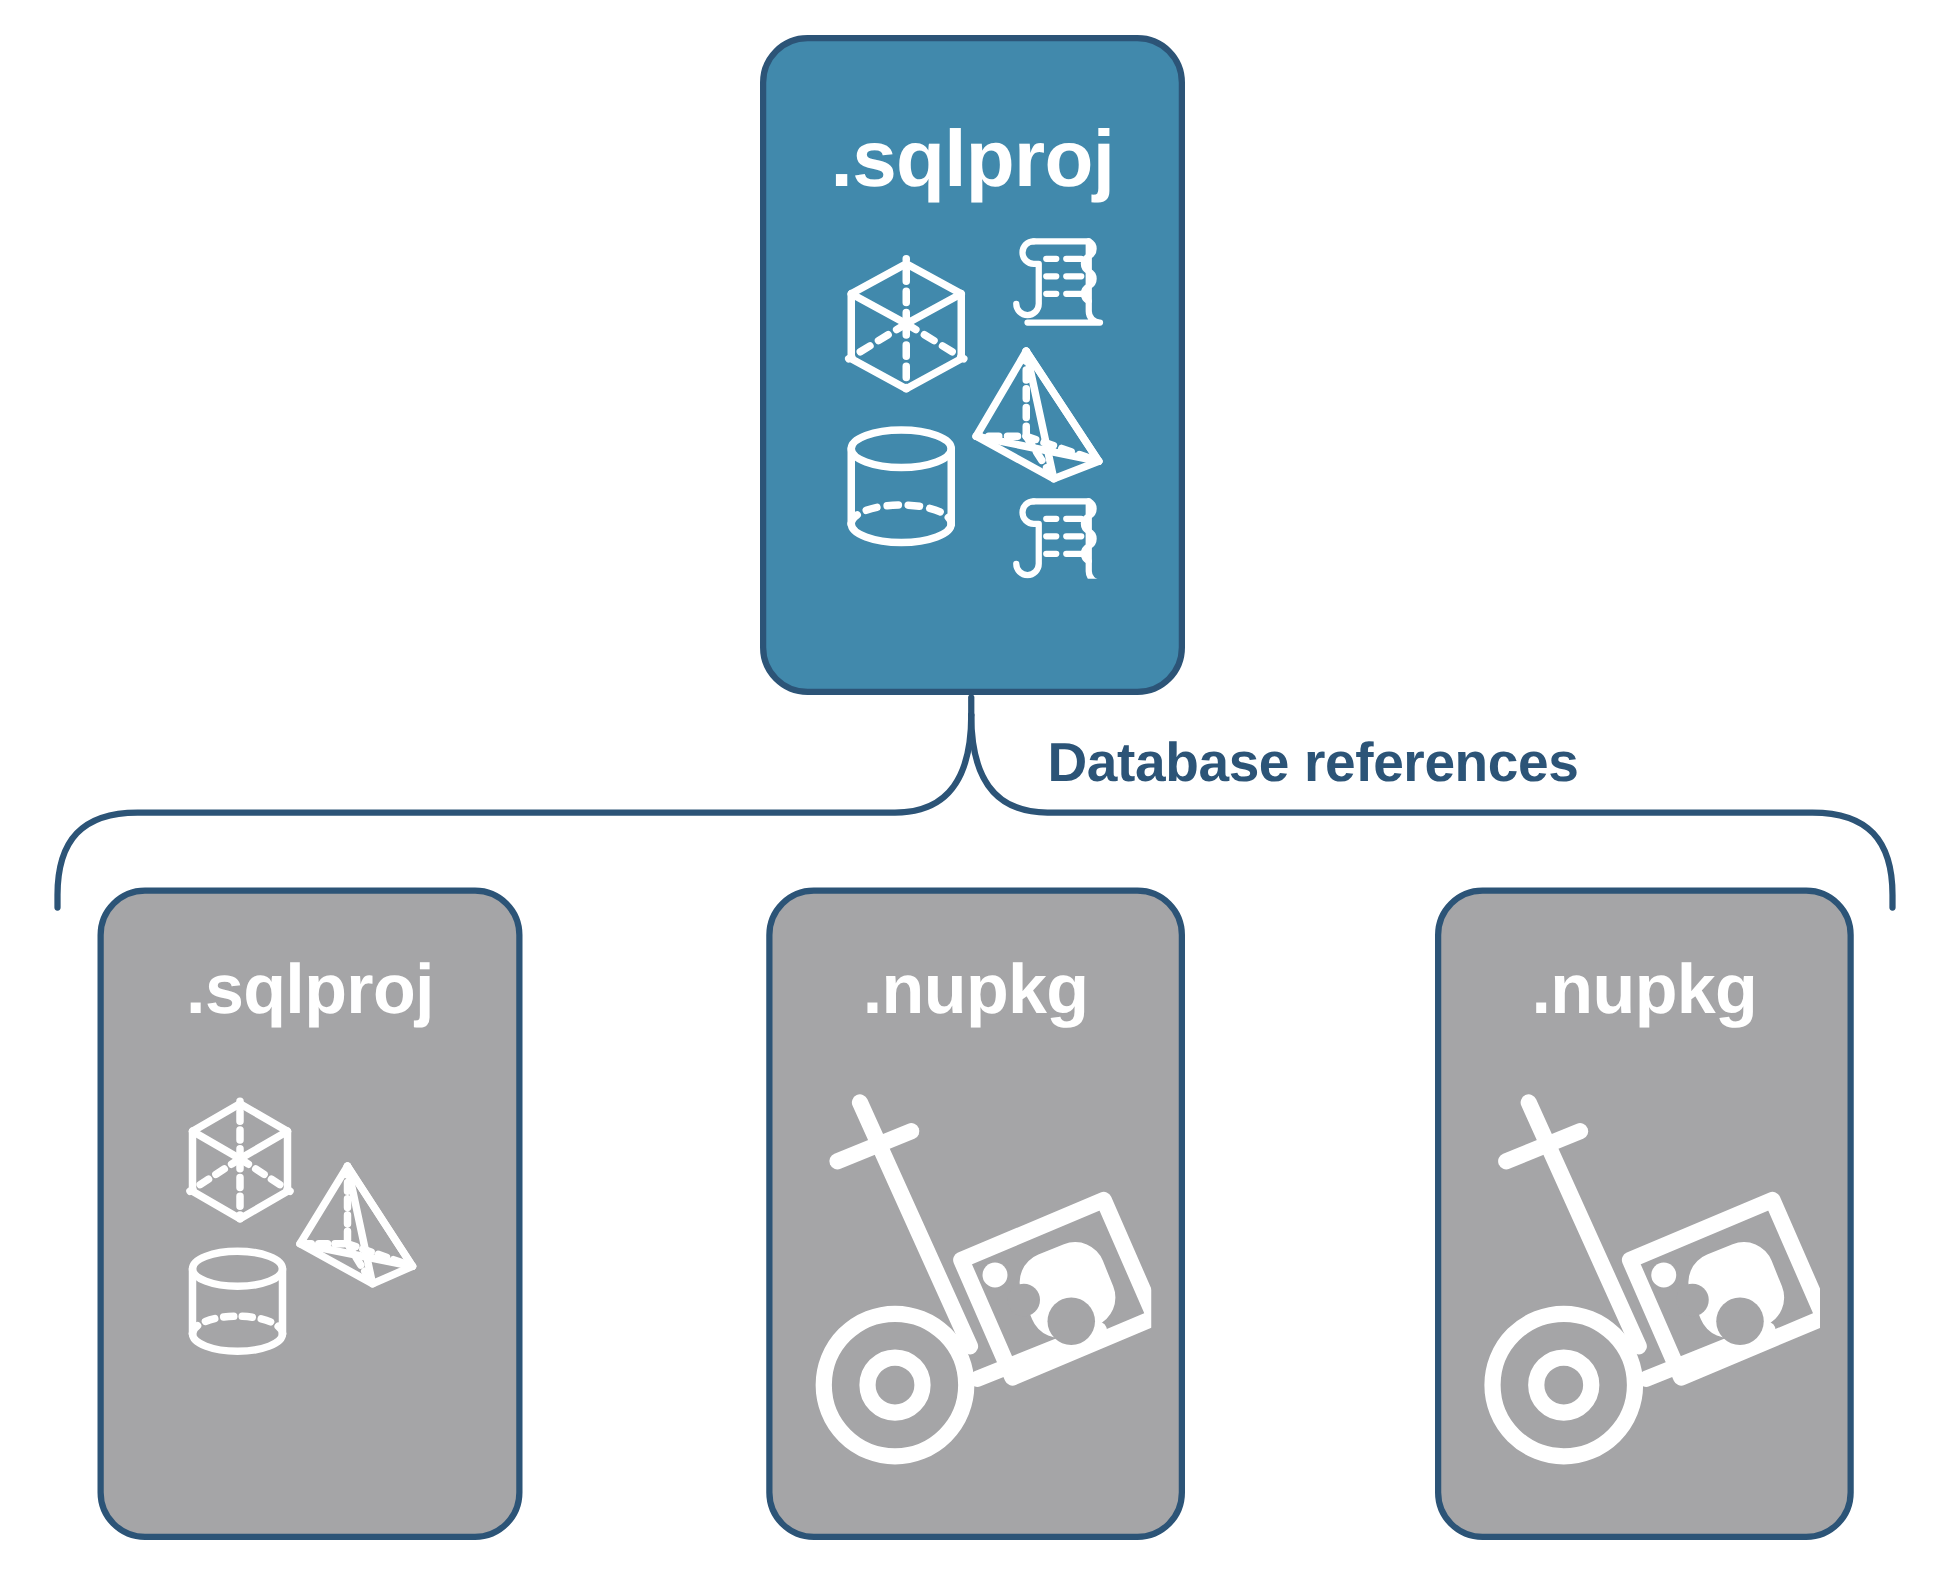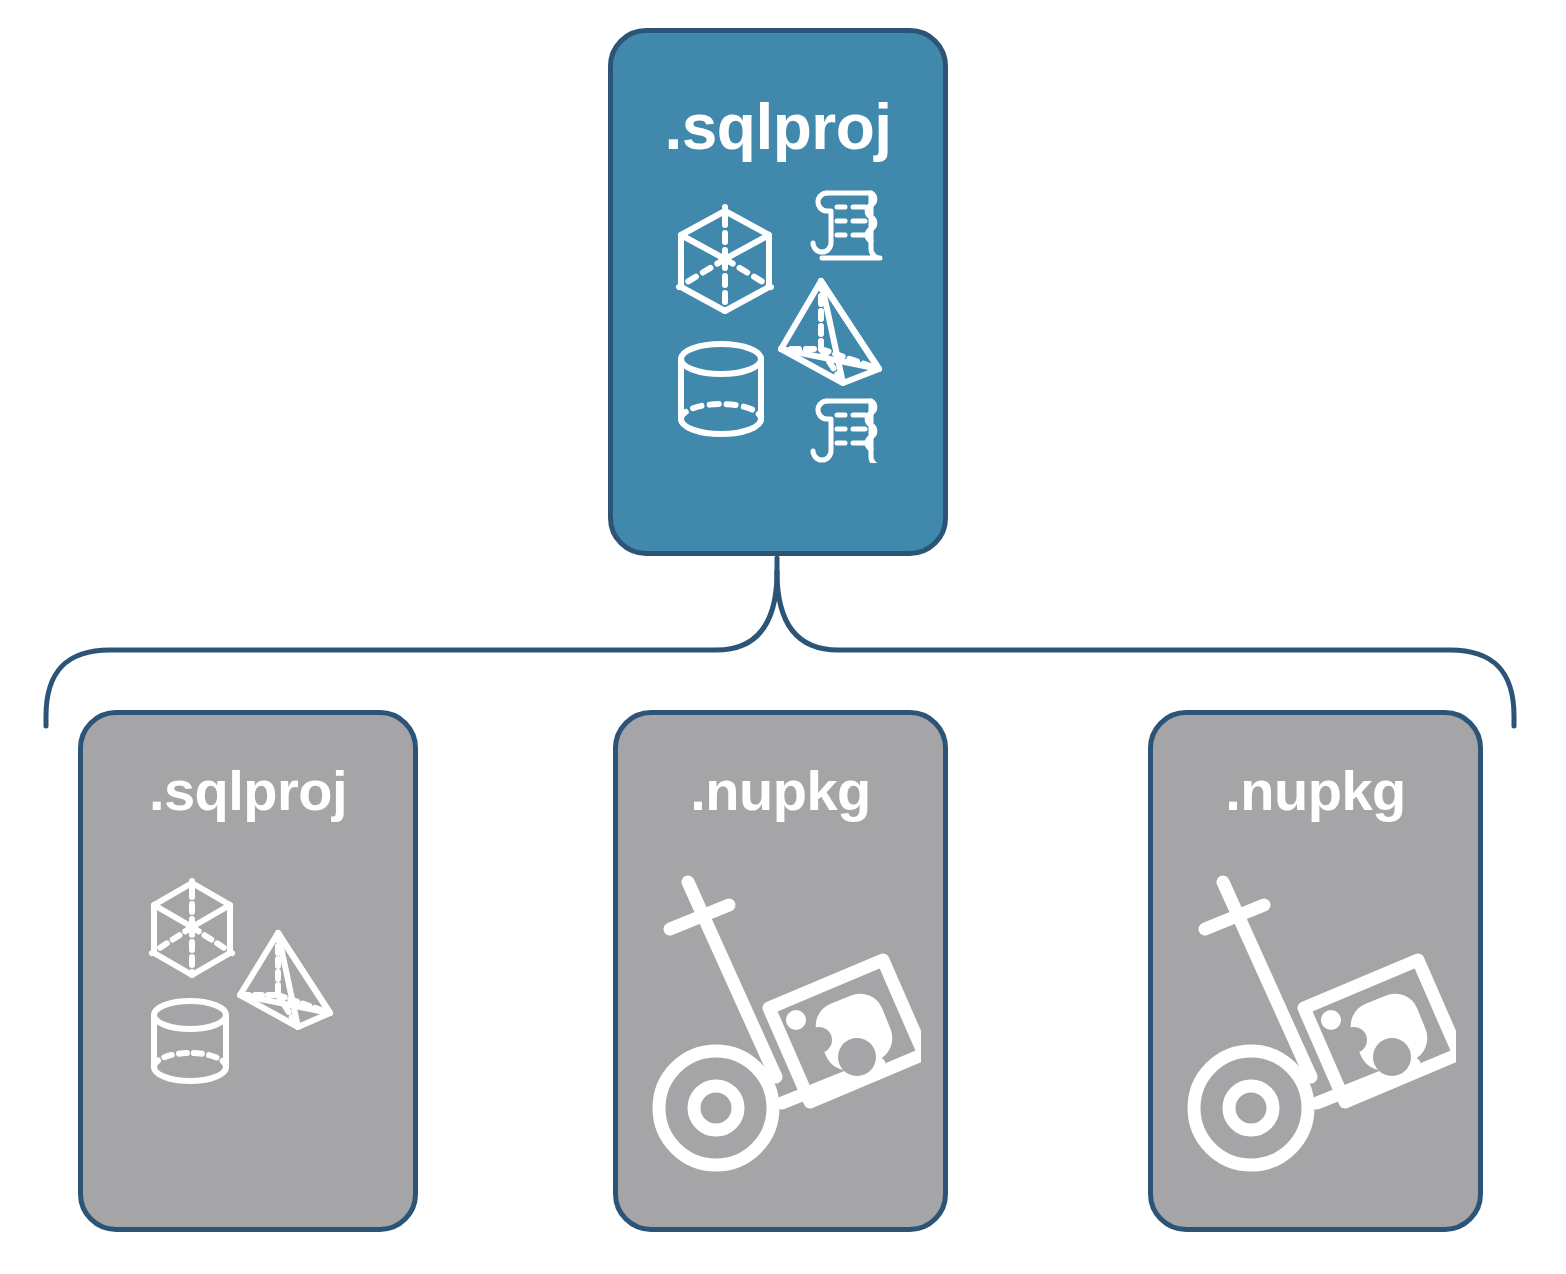--- a/index.html
+++ b/index.html
@@ -149,20 +149,21 @@
                L 46 726"></path>
 
       <path d="M777 572
                C 777 620, 794 650, 838 650
                L 1450 650
                C 1494 650, 1514 672, 1514 716
                L 1514 726"></path>
     </g>
   </svg>
 
+  <div class="brace-caption">Database references</div>
 
   <div class="card gray bottom shapes" style="left:78px; top:710px; width:340px; height:522px;">
     <div class="card-label">.sqlproj</div>
     <div class="card-art">
       <svg width="220" height="230" viewBox="0 0 220 230" aria-hidden="true">
         <g fill="none" stroke="#ffffff" stroke-width="6" stroke-linecap="round" stroke-linejoin="round">
           <g>
             <path d="M16 40 L54 18 L92 40 L92 88 L54 110 L16 88 Z"></path>
             <path d="M16 40 L54 62 L92 40"></path>
             <path d="M54 62 L54 110" stroke-dasharray="8 7"></path>

